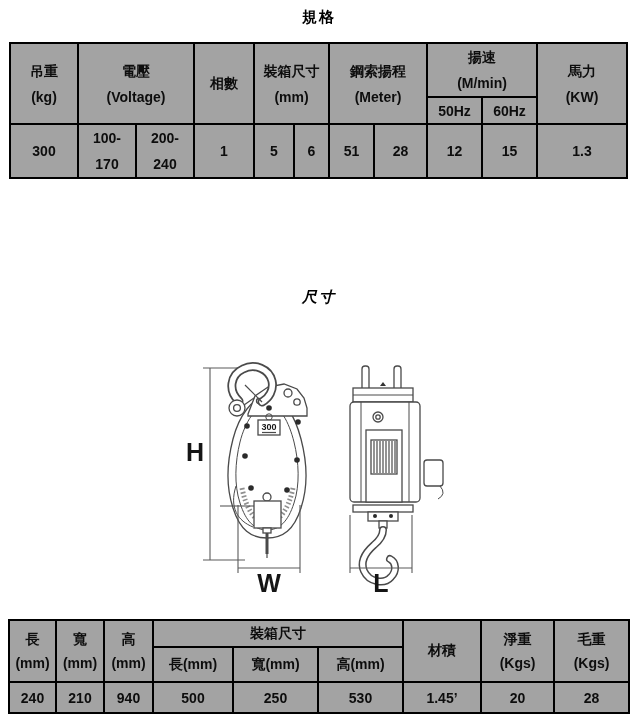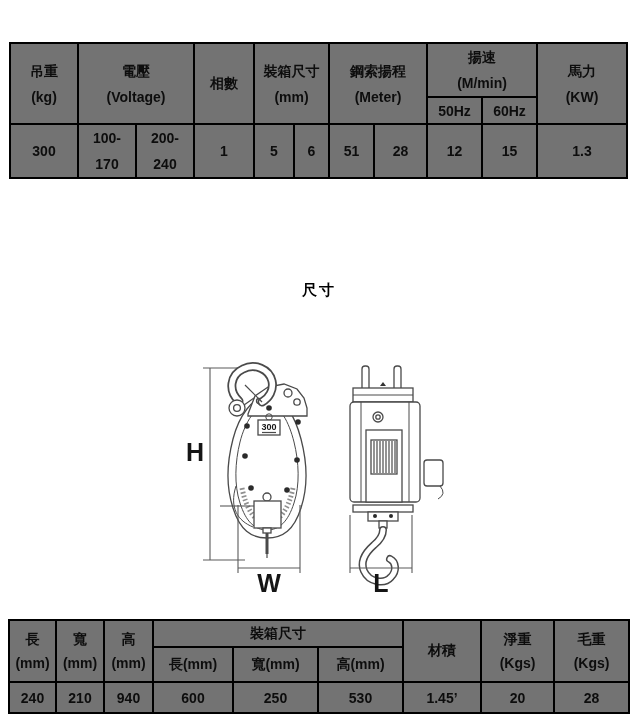--- a/index.html
+++ b/index.html
@@ -5,23 +5,23 @@
   * { margin:0; padding:0; box-sizing:border-box; }
   html,body { background:#fff; }
   body { font-family:"Liberation Sans","DejaVu Sans",sans-serif; color:#000; }
   .page { position:relative; width:638px; height:723px; background:#fff; overflow:hidden; }
 
   .sec-title {
     position:absolute; left:0; width:638px; text-align:center;
     font-size:15px; font-weight:bold; letter-spacing:2px;
   }
   #title-spec { top:8px; }
-  #title-dim  { top:281px; }
-
-  table { border-collapse:collapse; table-layout:fixed; position:absolute; background:#737373;padding-left:48px; }
+  #title-dim  { top:288px;font-style:italic; }
+
+  table { border-collapse:collapse; table-layout:fixed; position:absolute; background:#a3a3a3;padding-left:48px; }
   th, td {
     border:2px solid #000; text-align:center; vertical-align:middle;
     font-weight:bold; font-size:14px; padding:0; color:#0d0d0d;
   }
   .l { display:block; }
 
   #spec-table { left:9px;  top:42px;  width:617px; }
   #spec-table tr.h1 { height:53px; }
   #spec-table tr.h2 { height:27px; }
   #spec-table tr.d  { height:54px; }
@@ -45,20 +45,21 @@
   .dim-label { font-family:"Liberation Sans",sans-serif; font-size:25px; font-weight:bold; fill:#151515; text-anchor:middle; }
   .plate-text { font-family:"Liberation Sans",sans-serif; font-size:9px; font-weight:bold; fill:#151515; text-anchor:middle; }
   .hook-outer { fill:none; stroke:#4a4a4a; stroke-width:8; stroke-linecap:round; }
   .hook-inner { fill:none; stroke:#fff; stroke-width:5; stroke-linecap:round; }
 </style>
 </head>
 <body>
 
 <div class="page">
 
+  <div class="sec-title" id="title-spec">規格</div>
 
   <table id="spec-table">
     <colgroup>
       <col style="width:68px">
         <col style="width:58px">
         <col style="width:58px">
       <col style="width:60px">
         <col style="width:40px">
         <col style="width:35px">
       <col style="width:45px">
@@ -283,21 +284,21 @@
     </tr>
     <tr class="h2">
       <th>長(mm)</th>
       <th>寬(mm)</th>
       <th>高(mm)</th>
     </tr>
     <tr class="d">
       <td>240</td>
       <td>210</td>
       <td>940</td>
-      <td>600</td>
+      <td>500</td>
       <td>250</td>
       <td>530</td>
       <td>1.45’</td>
       <td>20</td>
       <td>28</td>
     </tr>
   </tbody>
     </table>
 
 </div>

